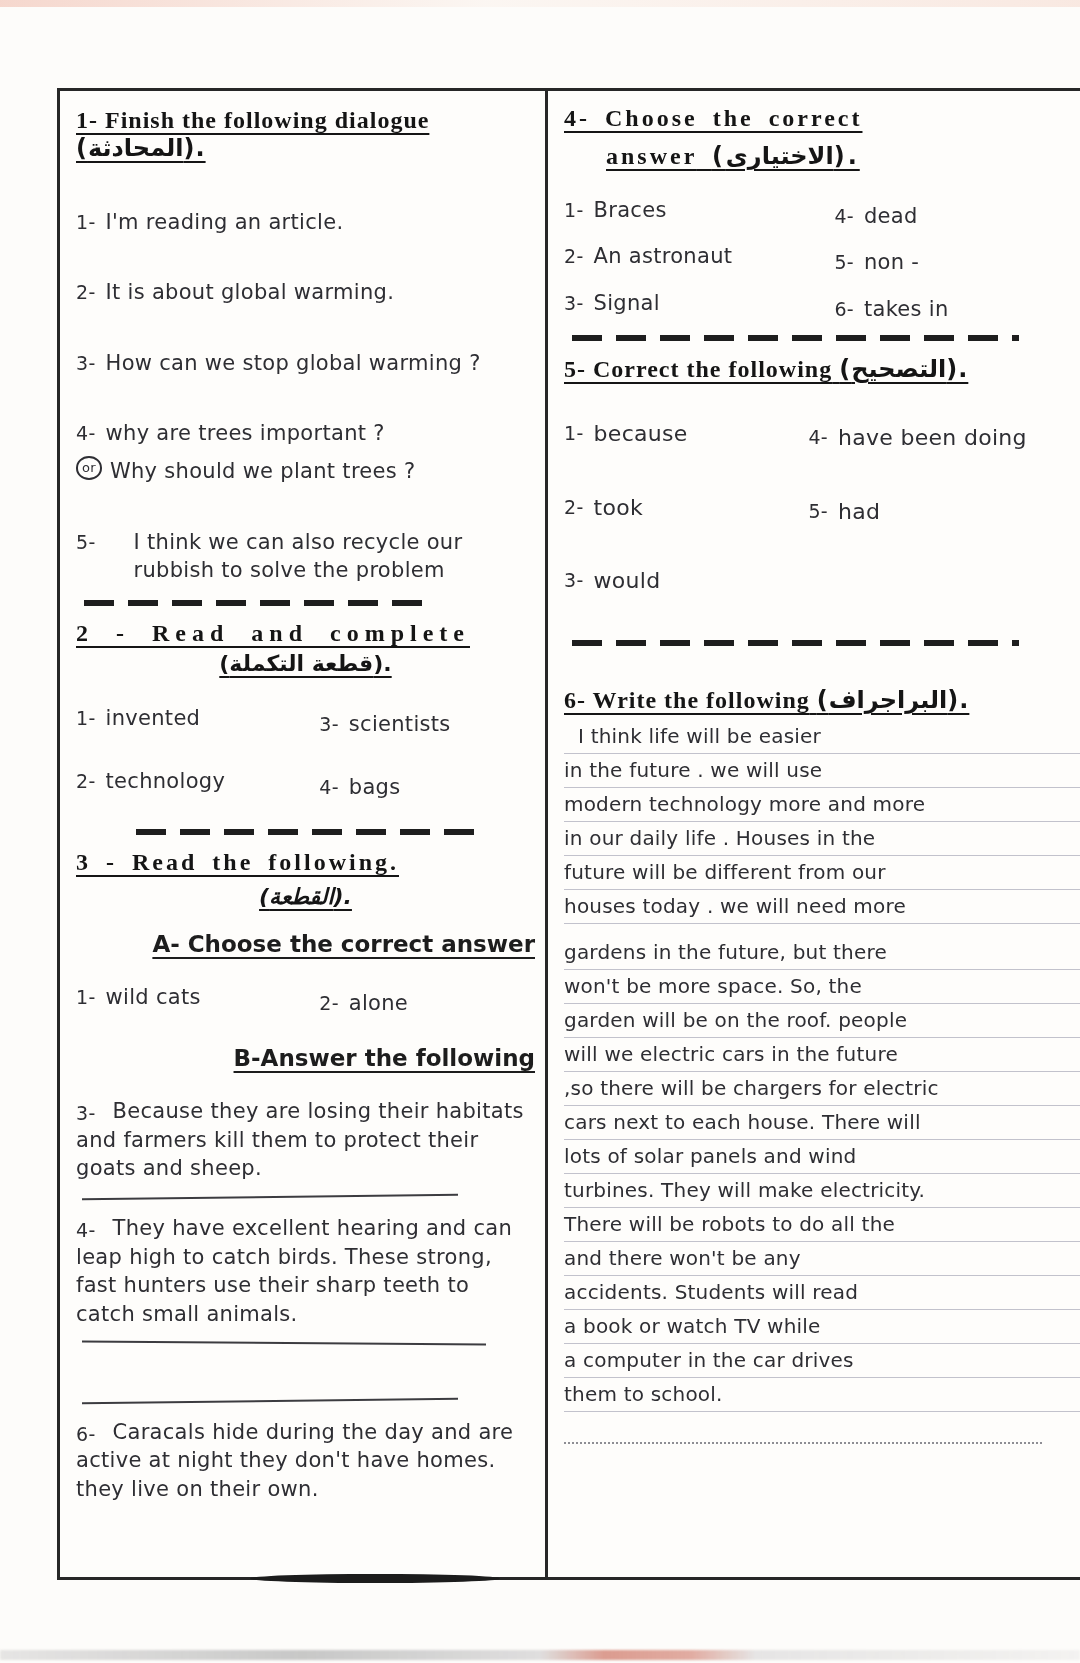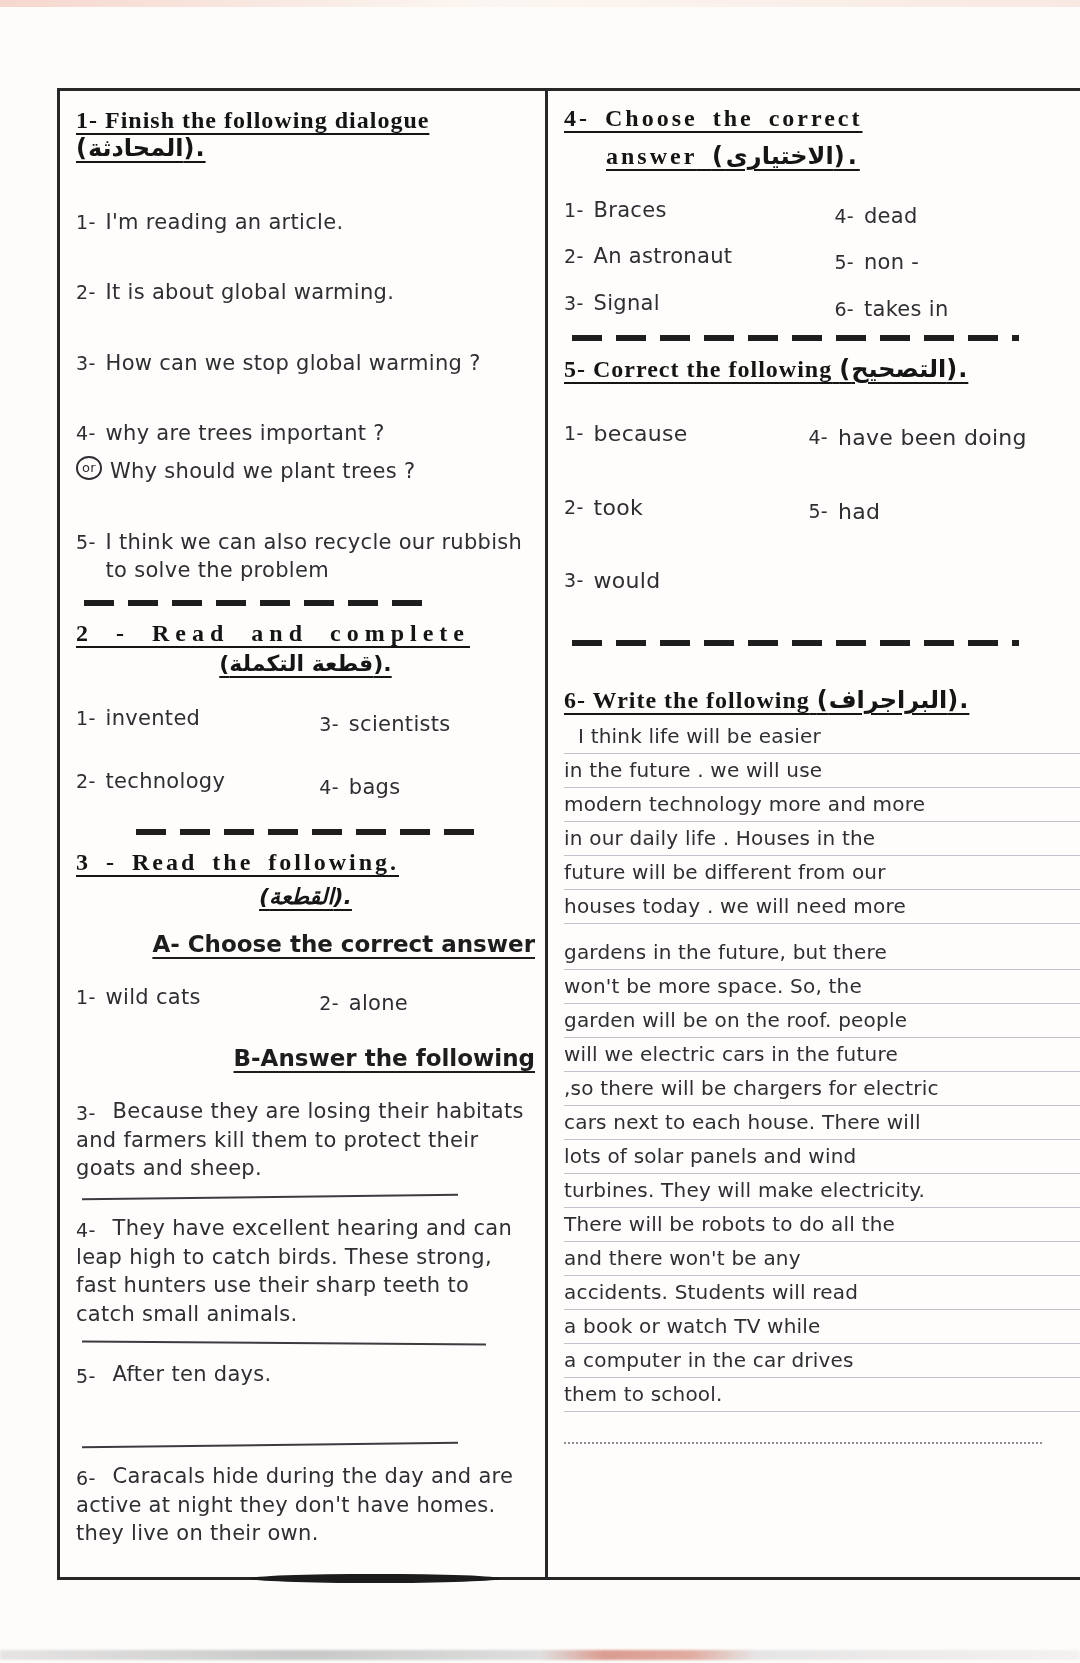--- a/index.html
+++ b/index.html
@@ -107,21 +107,21 @@
       <div class="qa-item tight hw">
         <span class="num">4-</span>
         <span class="txt">why are trees important ?</span>
       </div>
       <div class="qa-item hw">
         <span class="circ-or">or</span>
         <span class="txt">Why should we plant trees ?</span>
       </div>
       <div class="qa-item hw" style="margin-bottom:6px;">
         <span class="num">5-</span>
-        <span class="txt" style="max-width:420px;">I think we can also recycle our rubbish to solve the problem</span>
+        <span class="txt" style="max-width:420px;margin-left:28px;">I think we can also recycle our rubbish to solve the problem</span>
       </div>
     </div>
 
     <div class="dashsep"></div>
 
     <div class="h-serif sp6">
       <span>2 - Read and complete</span>
     </div>
     <div class="center h-serif ar" style="font-size:22px;margin-top:4px;">
       <span>(قطعة التكملة).</span>
@@ -183,24 +183,20 @@
       <span>Because they are losing their habitats and farmers kill them to protect their goats and sheep.</span>
     </div>
     <div class="rule"></div>
 
     <div class="ans-block hw">
       <span class="num">4-</span>
       <span>They have excellent hearing and can leap high to catch birds. These strong, fast hunters use their sharp teeth to catch small animals.</span>
     </div>
     <div class="rule r2"></div>
 
-    <div class="ans-block hw">
-      <span class="num">5-</span>
-      <span>After ten days.</span>
-    </div>
     <div class="rule gap-lg"></div>
 
     <div class="ans-block hw">
       <span class="num">6-</span>
       <span>Caracals hide during the day and are active at night they don't have homes. they live on their own.</span>
     </div>
   </div>
 
   <div class="col col-right">
 

